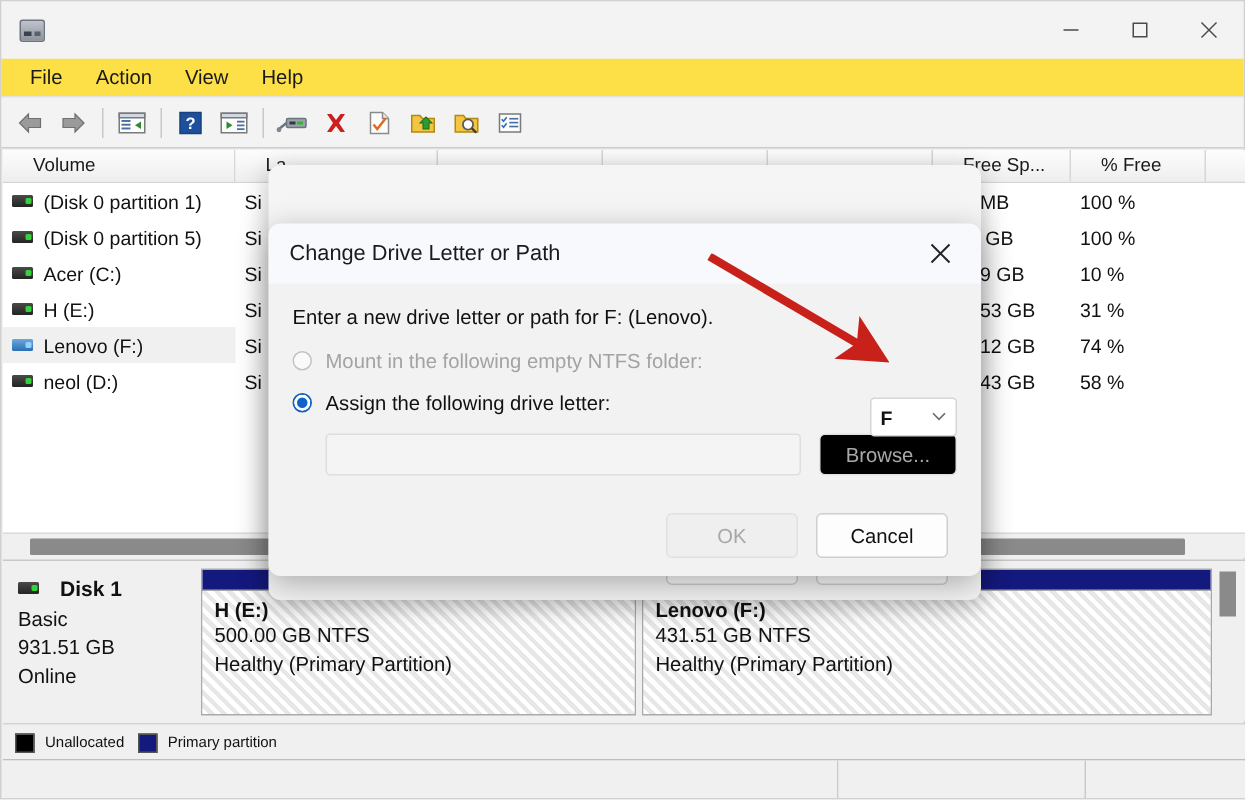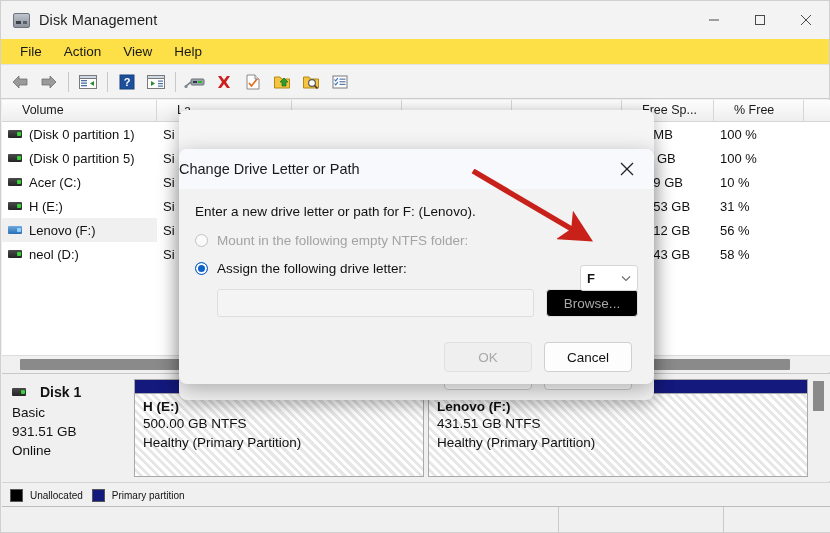--- a/index.html
+++ b/index.html
@@ -320,20 +320,21 @@
     left: 178px; top: 148px;
     width: 475px; height: 235px;
     background: #f2f2f2;
     border-radius: 8px;
     box-shadow: 0 6px 22px rgba(0,0,0,0.30);
     overflow: hidden;
   }
   .dlg-front-title {
     height: 40px;
     display: flex; align-items: center;
+    padding-left: 14px;
     background: #f7f9fc;
     position: relative;
   }
   .dlg-front-title .t {
     font-size: 14.5px; color: #1a1a1a;
   }
   .dlg-front-close {
     position: absolute; right: 8px; top: 6px;
     width: 38px; height: 28px;
     display: flex; align-items: center; justify-content: center;
@@ -422,21 +423,20 @@
     pointer-events: none;
   }
 </style>
 </head>
 <body>
 
 <div id="app">
 
   <div class="titlebar">
     <div class="app-icon"></div>
-    <div class="title-text">Disk Management</div>
     <div class="win-btns">
       <div class="win-btn">
         <svg width="12" height="12" viewBox="0 0 12 12">
             <line x1="1" y1="6" x2="11" y2="6" stroke="currentColor" stroke-width="1"></line>
           </svg>
       </div>
       <div class="win-btn">
         <svg width="12" height="12" viewBox="0 0 12 12">
             <rect x="1.5" y="1.5" width="9" height="9" fill="none" stroke="currentColor" stroke-width="1"></rect>
           </svg>
@@ -600,21 +600,21 @@
       </div>
 
       <div class="vol-row selected">
         <div class="vol-td" style="width:155px">
           <span class="drive-chip blue"></span>
           <span>Lenovo (F:)</span>
         </div>
         <div class="vol-td" style="width:135px">Si</div>
         <div class="vol-td" style="width:330px"></div>
         <div class="vol-td" style="width:92px">320.12 GB</div>
-        <div class="vol-td" style="width:90px">56 %</div>
+        <div class="vol-td" style="width:90px">74 %</div>
       </div>
 
       <div class="vol-row">
         <div class="vol-td" style="width:155px">
           <span class="drive-chip"></span>
           <span>neol (D:)</span>
         </div>
         <div class="vol-td" style="width:135px">Si</div>
         <div class="vol-td" style="width:330px"></div>
         <div class="vol-td" style="width:92px">202.43 GB</div>

